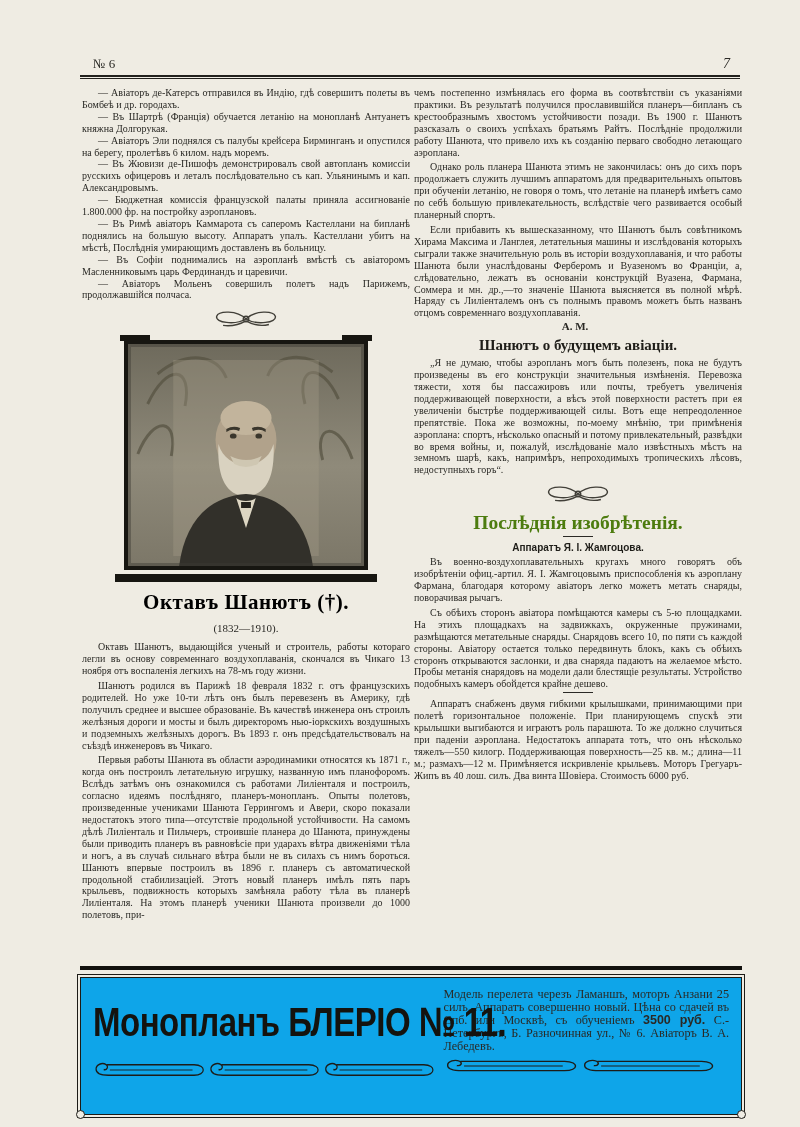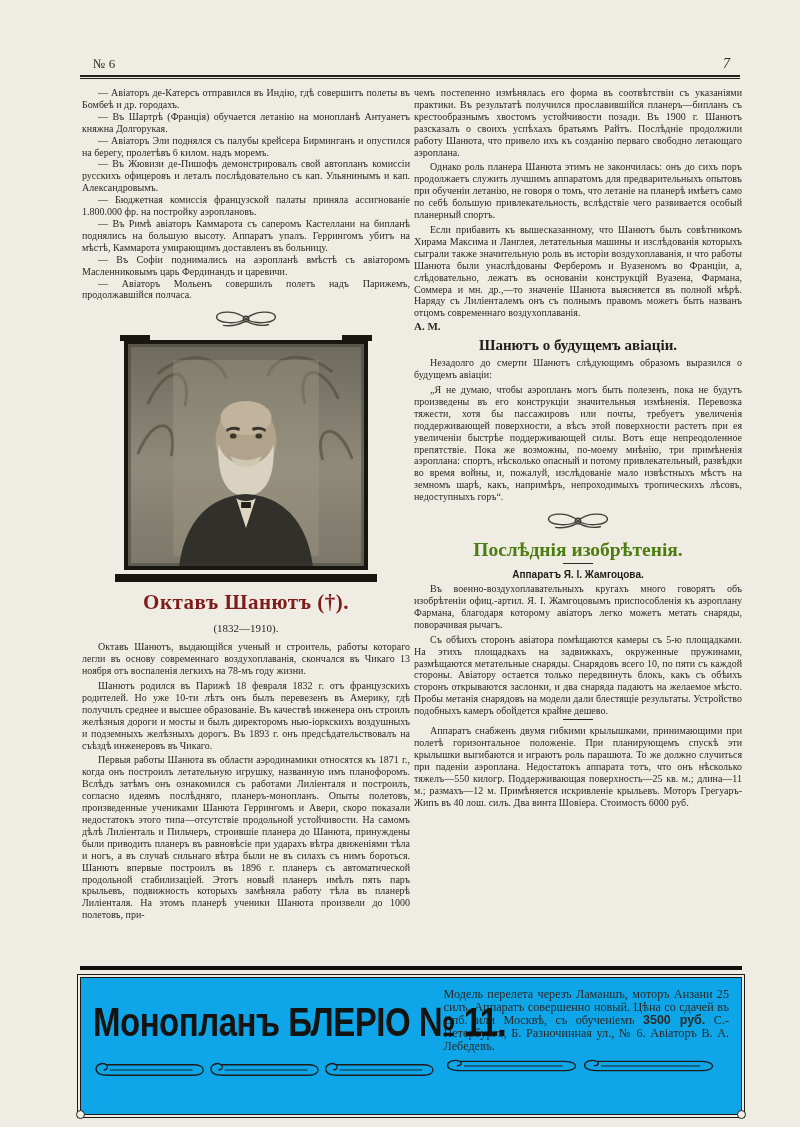--- a/index.html
+++ b/index.html
@@ -24,23 +24,23 @@
   .bow{display:block;margin:7px auto 5px;width:78px;height:22px;}
   .bow path,.bow circle{fill:none;stroke:#413f38;stroke-width:1.5;}
   
   .photo-wrap{width:244px;margin:10px auto 20px;position:relative;}
   .photo-frame{border:4px solid #171611;position:relative;background:#8a8577;}
   .photo-frame::before{content:"";position:absolute;top:-9px;left:-8px;width:30px;height:6px;background:#171611;}
   .photo-frame::after{content:"";position:absolute;top:-9px;right:-8px;width:30px;height:6px;background:#171611;}
   .photo-bottom-bar{position:absolute;bottom:-12px;left:-9px;right:-9px;height:8px;background:#171611;}
   .photo-frame svg{display:block;width:100%;height:222px;}
   
-  .obit-title{font-size:21px;font-weight:bold;text-align:center;margin:2px 0 1px;letter-spacing:.5px;color:#7f1d1d;}
+  .obit-title{font-size:21px;font-weight:bold;text-align:center;margin:2px 0 1px;letter-spacing:.5px;color:#000000;}
   .obit-years{font-size:11px;text-align:center;margin:7px 0 7px;}
-  .sig{font-size:11px;font-weight:bold;text-align:left;margin:1px 6px 0 0;line-height:12px;}
+  .sig{font-size:11px;font-weight:bold;text-align:center;margin:1px 6px 0 0;line-height:12px;}
   .h-mid{font-size:15px;font-weight:bold;text-align:center;margin:5px 0 3px;color:#1f1e19;}
   .h-big{font-size:19.5px;font-weight:bold;text-align:center;margin:7px 0 1px;color:#4d7c0f;}
   .rule-short{width:30px;border-top:1.6px solid #2a2925;margin:2px auto 5px;}
   .h-sub{font-family:"Liberation Sans","DejaVu Sans",sans-serif;font-size:10px;font-weight:bold;text-align:center;margin:4px 0 3px;color:#1f1e19;}
   .sp{margin-top:3px;}
   
   .thick-rule{margin:7px 58px 0 80px;border-top:4px solid #12110e;}
   .ad{margin:7px 58px 0 80px;height:138px;position:relative;
       border:1.6px solid #1c1b17;outline:1px solid #1c1b17;outline-offset:2px;
       display:flex;align-items:stretch;padding:6px 10px 24px 12px;box-sizing:border-box;background:#0ea5e9;}
@@ -76,21 +76,21 @@
   <div class="head-rule"></div>
 
   <div class="columns">
 
     <section class="col">
       <p class="news-item">— Авіаторъ де-Катерсъ отправился въ Индію, гдѣ совершитъ полеты въ Бомбеѣ и др. городахъ.</p>
       <p class="news-item">— Въ Шартрѣ (Франція) обучается летанію на монопланѣ Антуанетъ княжна Долгорукая.</p>
       <p class="news-item">— Авіаторъ Эли поднялся съ палубы крейсера Бирминганъ и опустился на берегу, пролетѣвъ 6 килом. надъ моремъ.</p>
       <p class="news-item">— Въ Жювизи де-Пишофъ демонстрировалъ свой автопланъ комиссіи русскихъ офицеровъ и леталъ послѣдовательно съ кап. Ульянинымъ и кап. Александровымъ.</p>
       <p class="news-item">— Бюджетная комиссія французской палаты приняла ассигнованіе 1.800.000 фр. на постройку аэроплановъ.</p>
-      <p class="news-item">— Въ Римѣ авіаторъ Каммарота съ саперомъ Кастеллани на бипланѣ поднялись на большую высоту. Аппаратъ упалъ. Геррингомъ убитъ на мѣстѣ, Каммарота умирающимъ доставленъ въ больницу.</p>
+      <p class="news-item">— Въ Римѣ авіаторъ Каммарота съ саперомъ Кастеллани на бипланѣ поднялись на большую высоту. Аппаратъ упалъ. Кастеллани убитъ на мѣстѣ, Послѣднія умирающимъ доставленъ въ больницу.</p>
       <p class="news-item">— Въ Софіи поднимались на аэропланѣ вмѣстѣ съ авіаторомъ Масленниковымъ царь Фердинандъ и царевичи.</p>
       <p class="news-item">— Авіаторъ Мольенъ совершилъ полетъ надъ Парижемъ, продолжавшійся полчаса.</p>
 
       <svg class="bow" viewBox="0 0 80 24">
         <path d="M40 12 C30 2 10 3 8 9 C6 16 28 19 40 12 Z"></path>
         <path d="M40 12 C50 2 70 3 72 9 C74 16 52 19 40 12 Z"></path>
         <circle cx="40" cy="12" r="3"></circle>
         <path d="M40 14 C47 18 57 20 65 18"></path>
         <path d="M40 14 C33 18 23 20 15 19"></path>
       </svg>
@@ -142,21 +142,20 @@
       <p class="indent sp">Первыя работы Шанюта въ области аэродинамики относятся къ 1871 г., когда онъ построилъ летательную игрушку, названную имъ планофоромъ. Вслѣдъ затѣмъ онъ ознакомился съ работами Лиліенталя и построилъ, согласно идеямъ послѣдняго, планеръ-монопланъ. Опыты полетовъ, произведенные учениками Шанюта Геррингомъ и Авери, скоро показали недостатокъ этого типа—отсутствіе продольной устойчивости. На самомъ дѣлѣ Лиліенталь и Пильчеръ, строившіе планера до Шанюта, принуждены были приводить планеръ въ равновѣсіе при ударахъ вѣтра движеніями тѣла и ногъ, а въ случаѣ сильнаго вѣтра были не въ силахъ съ нимъ бороться. Шанютъ впервые построилъ въ 1896 г. планеръ съ автоматической продольной стабилизаціей. Этотъ новый планеръ имѣлъ пять паръ крыльевъ, подвижность которыхъ замѣняла работу тѣла въ планерѣ Лиліенталя. На этомъ планерѣ ученики Шанюта произвели до 1000 полетовъ, при-</p>
     </section>
 
     <section class="col">
       <p>чемъ постепенно измѣнялась его форма въ соотвѣтствіи съ указаніями практики. Въ результатѣ получился прославившійся планеръ—бипланъ съ крестообразнымъ хвостомъ устойчивости позади. Въ 1900 г. Шанютъ разсказалъ о своихъ успѣхахъ братьямъ Райтъ. Послѣдніе продолжили работу Шанюта, что привело ихъ къ созданію перваго свободно летающаго аэроплана.</p>
       <p class="indent sp">Однако роль планера Шанюта этимъ не закончилась: онъ до сихъ поръ продолжаетъ служить лучшимъ аппаратомъ для предварительныхъ опытовъ при обученіи летанію, не говоря о томъ, что летаніе на планерѣ имѣетъ само по себѣ большую привлекательность, вслѣдствіе чего развивается особый планерный спортъ.</p>
       <p class="indent sp">Если прибавить къ вышесказанному, что Шанютъ былъ совѣтникомъ Хирама Максима и Ланглея, летательныя машины и изслѣдованія которыхъ сыграли также значительную роль въ исторіи воздухоплаванія, и что работы Шанюта были унаслѣдованы Ферберомъ и Вуазеномъ во Франціи, а, слѣдовательно, лежатъ въ основаніи конструкцій Вуазена, Фармана, Соммера и мн. др.,—то значеніе Шанюта выясняется въ полной мѣрѣ. Наряду съ Лиліенталемъ онъ съ полнымъ правомъ можетъ быть названъ отцомъ современнаго воздухоплаванія.</p>
       <div class="sig">А. М.</div>
 
       <h2 class="h-mid">Шанютъ о будущемъ авіаціи.</h2>
-      <p class="indent">Незадолго до смерти Шанютъ слѣдующимъ образомъ выразился о будущемъ авіаціи:</p>
       <p class="indent sp">„Я не думаю, чтобы аэропланъ могъ быть полезенъ, пока не будутъ произведены въ его конструкціи значительныя измѣненія. Перевозка тяжести, хотя бы пассажировъ или почты, требуетъ увеличенія поддерживающей поверхности, а вѣсъ этой поверхности растетъ при ея увеличеніи быстрѣе поддерживающей силы. Вотъ еще непреодоленное препятствіе. Пока же возможны, по-моему мнѣнію, три примѣненія аэроплана: спортъ, нѣсколько опасный и потому привлекательный, развѣдки во время войны, и, пожалуй, изслѣдованіе мало извѣстныхъ мѣстъ на земномъ шарѣ, какъ, напримѣръ, непроходимыхъ тропическихъ лѣсовъ, недоступныхъ горъ“.</p>
 
       <svg class="bow" viewBox="0 0 80 24">
         <path d="M40 12 C30 2 10 3 8 9 C6 16 28 19 40 12 Z"></path>
         <path d="M40 12 C50 2 70 3 72 9 C74 16 52 19 40 12 Z"></path>
         <circle cx="40" cy="12" r="3"></circle>
         <path d="M40 14 C47 18 57 20 65 18"></path>
         <path d="M40 14 C33 18 23 20 15 19"></path>
       </svg>
 

